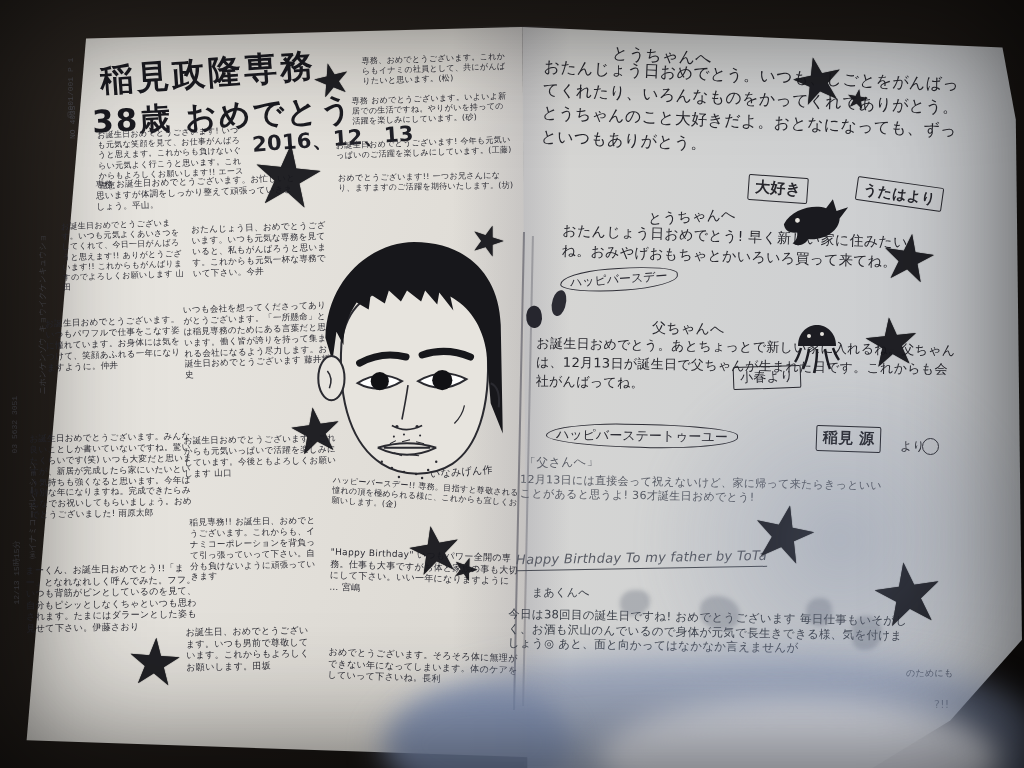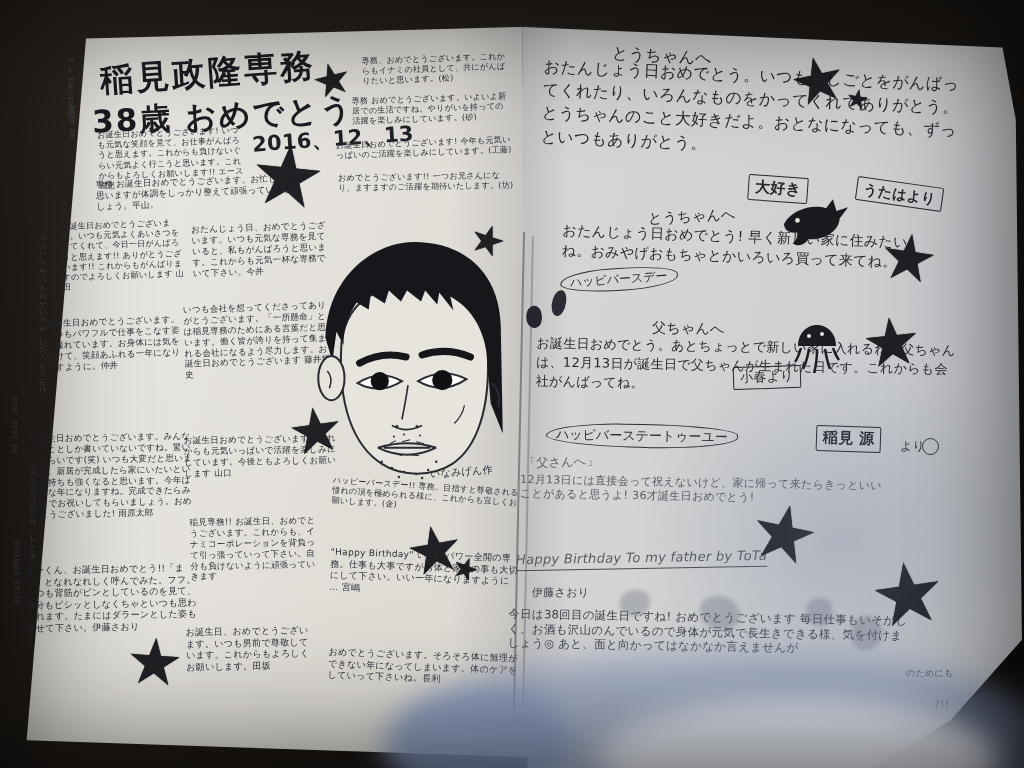--- a/index.html
+++ b/index.html
@@ -120,21 +120,21 @@
   <div class="hw kid" style="left:536px;top:338px;width:420px;font-size:13px;transform:rotate(1deg);">お誕生日おめでとう。あとちょっとで新しい家に入れるね。父ちゃんは、12月13日が誕生日で父ちゃんが生まれた日です。これからも会社がんばってね。</div>
   <div class="cloud" style="left:546px;top:424px;font-size:13px;transform:rotate(1deg);">ハッピバーステートゥーユー</div>
   <div class="hw kid sqbox" style="left:816px;top:426px;font-size:15px;font-weight:700;transform:rotate(2deg);">稲見 源</div>
   <div class="hw kid" style="left:900px;top:438px;font-size:12px;">より</div>
   <div style="position:absolute;left:922px;top:438px;width:15px;height:15px;border:1.5px solid #33333a;border-radius:50%;"></div>
 
   <div class="hw pencil" style="left:524px;top:455px;font-size:12px;transform:rotate(-2deg);">「父さんへ」</div>
   <div class="hw pencil" style="left:520px;top:476px;width:366px;font-size:11px;transform:rotate(1deg);">12月13日には直接会って祝えないけど、家に帰って来たらきっといいことがあると思うよ! 36才誕生日おめでとう!</div>
   <div class="hw pencil" style="left:516px;top:550px;font-size:13px;font-style:italic;border-bottom:1.5px solid #4a4d55;padding-bottom:1px;transform:rotate(-1deg);">Happy Birthday To my father by ToTa</div>
 
-  <div class="hw" style="left:532px;top:586px;font-size:11px;color:#3c4049;">伊藤さおり</div>
+  <div class="hw" style="left:532px;top:586px;font-size:11px;color:#3c4049;">まあくんへ</div>
   <div class="hw" style="left:508px;top:610px;width:400px;font-size:11.5px;color:#3c4049;transform:rotate(1deg);">今日は38回目の誕生日ですね! おめでとうございます 毎日仕事もいそがしく、お酒も沢山のんでいるので身体が元気で長生きできる様、気を付けましょう◎ あと、面と向かってはなかなか言えませんが</div>
   <div class="hw" style="left:906px;top:668px;font-size:9px;color:#474b55;">のためにも</div>
   <div class="hw" style="left:934px;top:698px;font-size:11px;color:#474b55;">?!!</div>
 
   <span class="star" style="left:312px;top:58px;font-size:44px;transform:rotate(-14deg);">★</span>
   <span class="star" style="left:250px;top:134px;font-size:84px;transform:rotate(6deg);">★</span>
   <span class="star" style="left:288px;top:400px;font-size:62px;transform:rotate(-8deg);">★</span>
   <span class="star" style="left:470px;top:220px;font-size:40px;transform:rotate(18deg);">★</span>
   <span class="star" style="left:406px;top:518px;font-size:64px;transform:rotate(-10deg);">★</span>
   <span class="star" style="left:452px;top:554px;font-size:30px;transform:rotate(20deg);">★</span>

